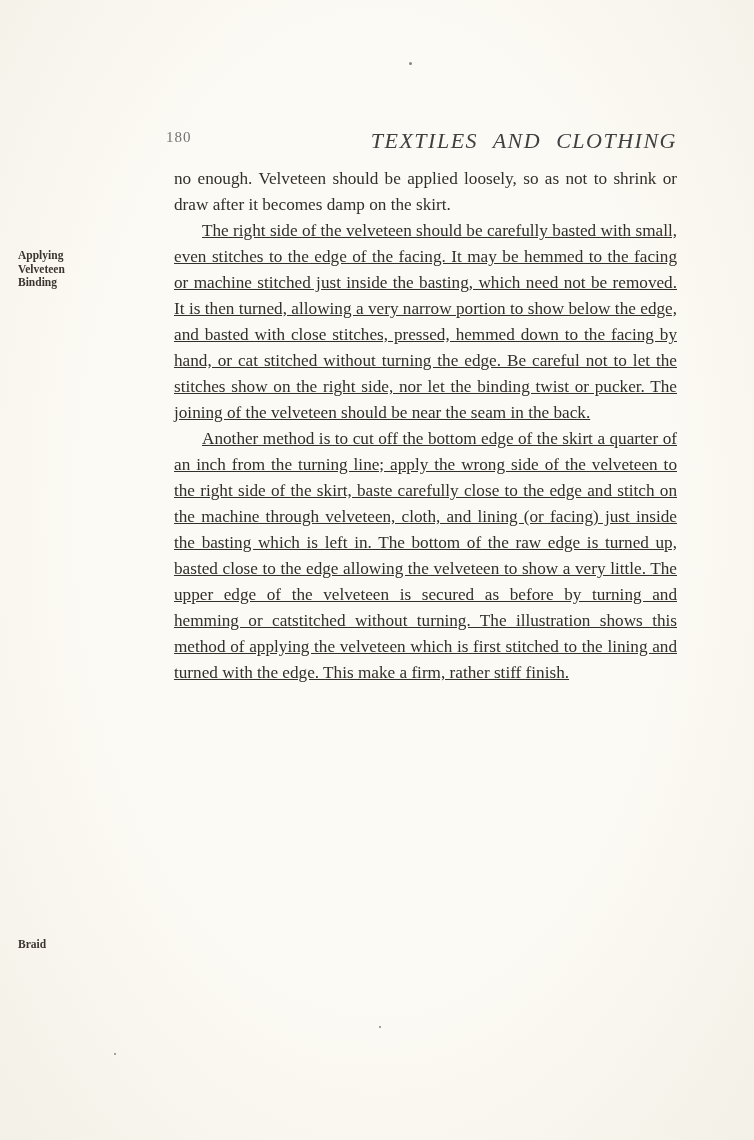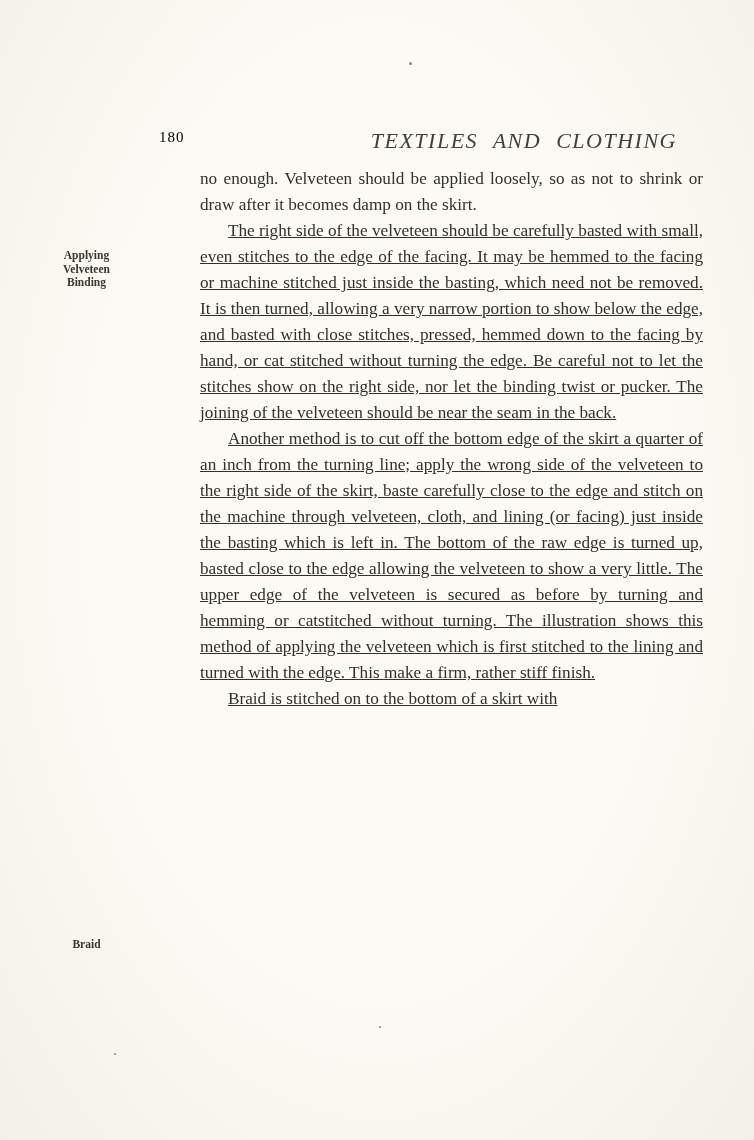--- a/index.html
+++ b/index.html
@@ -17,25 +17,25 @@
 
   .page {
     position: relative;
     width: 754px;
     height: 1140px;
   }
 
   
   .page-number {
     position: absolute;
-    left: 159px;
+    left: 166px;
     top: 129px;
     font-size: 15px;
     letter-spacing: 1px;
-    color: #000000;
+    color: #737373;
   }
 
   .running-title {
     position: absolute;
     left: 174px;
     width: 503px;
     top: 128px;
     text-align: right;
     font-style: italic;
     font-size: 22px;
@@ -47,38 +47,37 @@
   
   .text-block {
     position: absolute;
     left: 174px;
     top: 166px;
     width: 503px;
     font-size: 17.2px;
     line-height: 26px;
     text-align: justify;
     color: #332f2a;
-    margin-left: 26px;
   }
 
   .text-block p {
     margin: 0;
   }
 
   .text-block p.indent {
     text-indent: 28px;
     text-decoration: underline;
   }
 
   
   .margin-note {
     position: absolute;
     left: 18px;
     width: 137px;
-    text-align: center;
+    text-align: left;
     font-weight: bold;
     font-size: 11.5px;
     line-height: 13.5px;
     color: #3a362f;
     white-space: pre-line;
   }
 
   .margin-note.note-applying { top: 249px; }
   .margin-note.note-braid    { top: 899px; margin-top: 39px; }
 
@@ -108,16 +107,15 @@
   <div class="margin-note note-applying">Applying
 Velveteen
 Binding</div>
 
   <div class="margin-note note-braid">Braid</div>
 
   <div class="text-block">
     <p>no enough.  Velveteen should be applied loosely, so as not to shrink or draw after it becomes damp on the skirt.</p>
     <p class="indent">The right side of the velveteen should be carefully basted with small, even stitches to the edge of the facing.  It may be hemmed to the facing or machine stitched just inside the basting, which need not be removed.  It is then turned, allowing a very narrow portion to show below the edge, and basted with close stitches, pressed, hemmed down to the facing by hand, or cat stitched without turning the edge.  Be careful not to let the stitches show on the right side, nor let the binding twist or pucker.  The joining of the velveteen should be near the seam in the back.</p>
     <p class="indent">Another method is to cut off the bottom edge of the skirt a quarter of an inch from the turning line; apply the wrong side of the velveteen to the right side of the skirt, baste carefully close to the edge and stitch on the machine through velveteen, cloth, and lining (or facing) just inside the basting which is left in. The bottom of the raw edge is turned up, basted close to the edge allowing the velveteen to show a very little. The upper edge of the velveteen is secured as before by turning and hemming or catstitched without turning.  The illustration shows this method of applying the velveteen which is first stitched to the lining and turned with the edge.  This make a firm, rather stiff finish.</p>
-    <p class="indent">Braid is stitched on to the bottom of a skirt with</p>
   </div>
 
 </div>
 
 </body></html>

